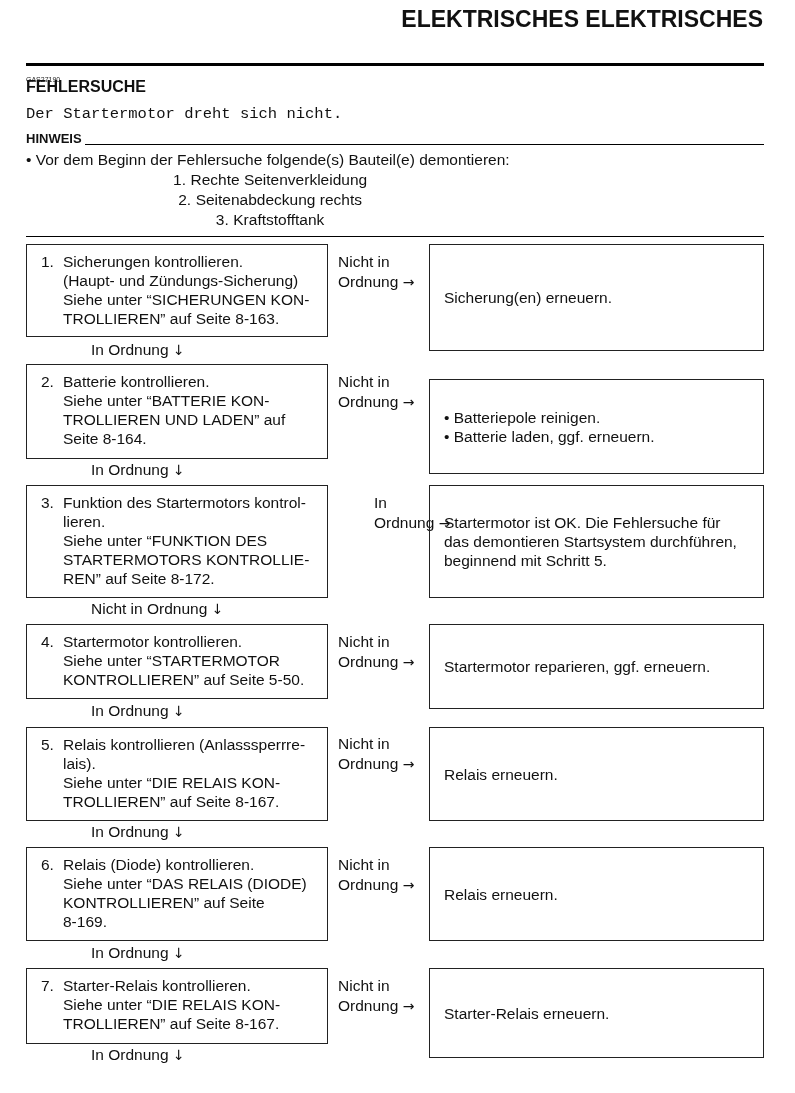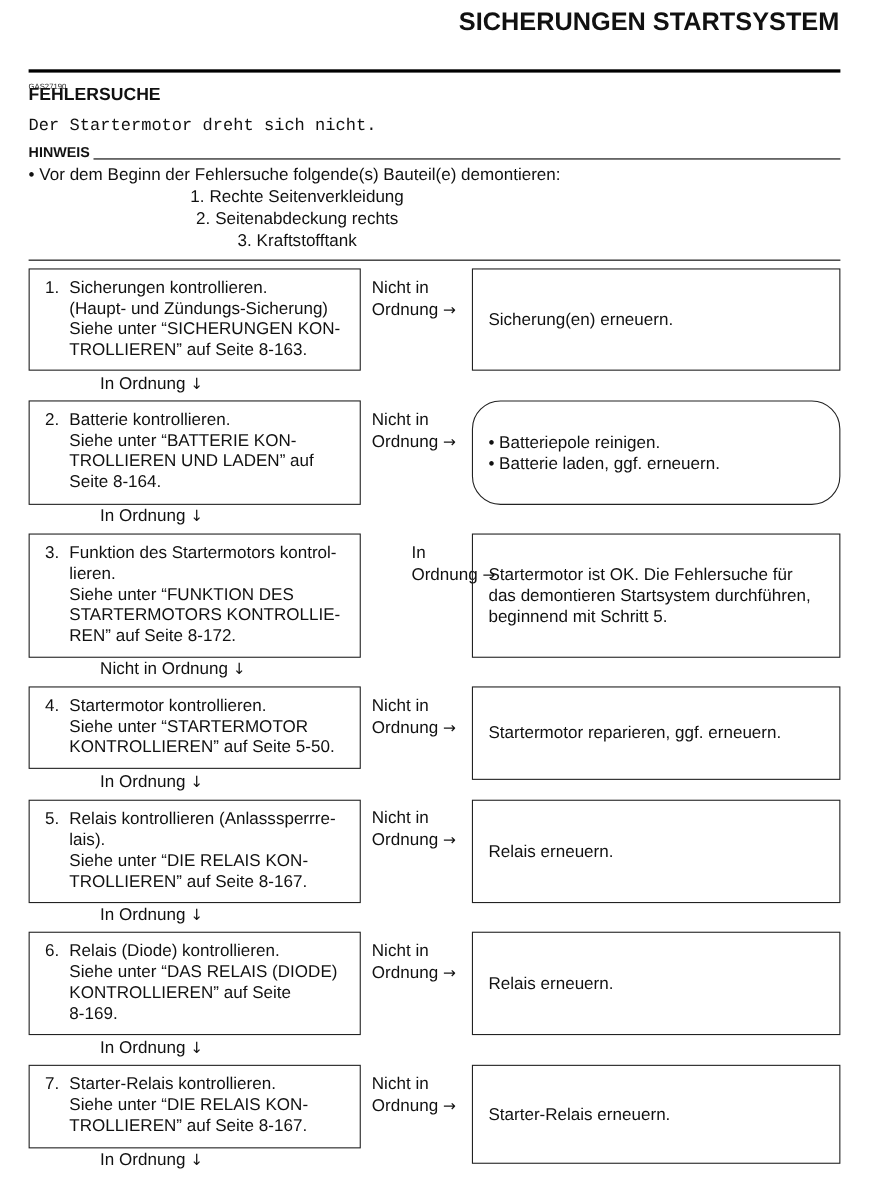--- a/index.html
+++ b/index.html
@@ -43,21 +43,21 @@
     font-size: 15.5px; line-height: 19px; padding: 0 10px 0 14px;
     display: flex; flex-direction: column; justify-content: center;
   }
   .result-box .line { white-space: nowrap; }
   .next-label { position: absolute; left: 91px; font-size: 15.5px; }
   .arrow { font-family: "DejaVu Sans", sans-serif; font-size: 14px; }
 </style>
 </head>
 <body>
 
-<div class="page-title">SICHERUNGEN STARTSYSTEM</div>
+<div class="page-title">ELEKTRISCHES ELEKTRISCHES</div>
 <div class="title-rule"></div>
 <div class="doc-code">GAS27190</div>
 <div class="section-title">FEHLERSUCHE</div>
 <div class="symptom">Der Startermotor dreht sich nicht.</div>
 
 <div class="note-head">
   <span class="note-label">HINWEIS</span>
   <span class="note-line"></span>
 </div>
 <div class="note-body">
@@ -72,37 +72,37 @@
   <div class="row">
       <span class="num">1.</span>
       <span class="txt">Sicherungen kontrollieren.
 (Haupt- und Zündungs-Sicherung)
 Siehe unter “SICHERUNGEN KON-
 TROLLIEREN” auf Seite 8-163.</span>
     </div>
 </div>
 <div class="branch" style="top:252px;"><span>Nicht in
 Ordnung</span> <span class="arrow">→</span></div>
-<div class="result-box" style="top:244px;height:93px;">
+<div class="result-box" style="top:244px;height:107px;">
   <div class="line">Sicherung(en) erneuern.</div>
 </div>
 <div class="next-label" style="top:341px;"><span>In Ordnung</span> <span class="arrow">↓</span></div>
 
 <div class="step-box" style="top:364px;height:95px;">
   <div class="row">
       <span class="num">2.</span>
       <span class="txt">Batterie kontrollieren.
 Siehe unter “BATTERIE KON-
 TROLLIEREN UND LADEN” auf
 Seite 8-164.</span>
     </div>
 </div>
 <div class="branch" style="top:372px;"><span>Nicht in
 Ordnung</span> <span class="arrow">→</span></div>
-<div class="result-box" style="top:364px;height:95px;border-radius:26px;">
+<div class="result-box" style="top:379px;height:95px;">
   <div class="line">• Batteriepole reinigen.</div>
   <div class="line">• Batterie laden, ggf. erneuern.</div>
 </div>
 <div class="next-label" style="top:461px;"><span>In Ordnung</span> <span class="arrow">↓</span></div>
 
 <div class="step-box" style="top:485px;height:113px;">
   <div class="row">
       <span class="num">3.</span>
       <span class="txt">Funktion des Startermotors kontrol-
 lieren.

